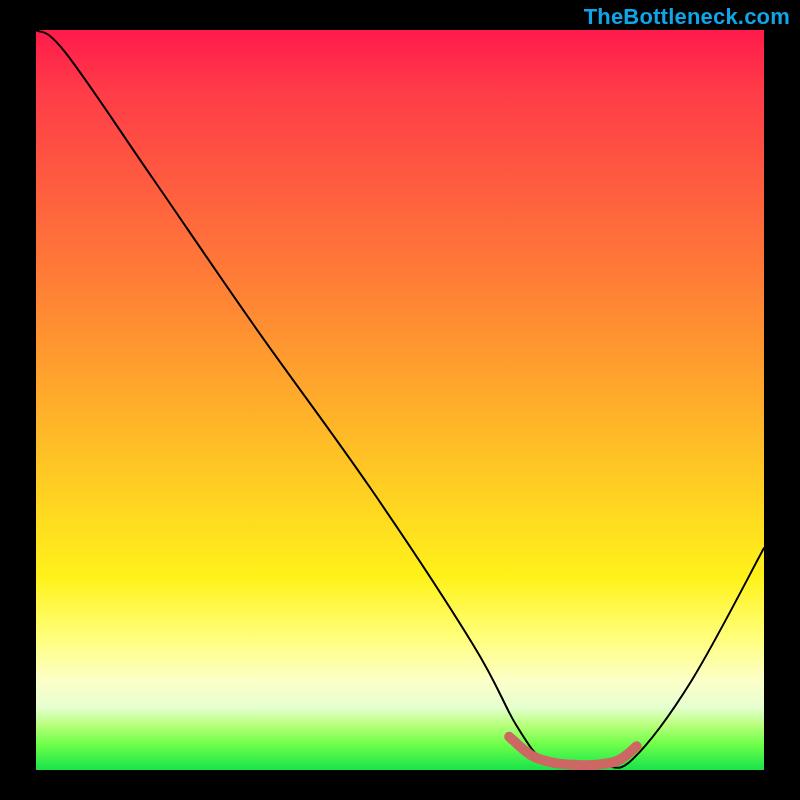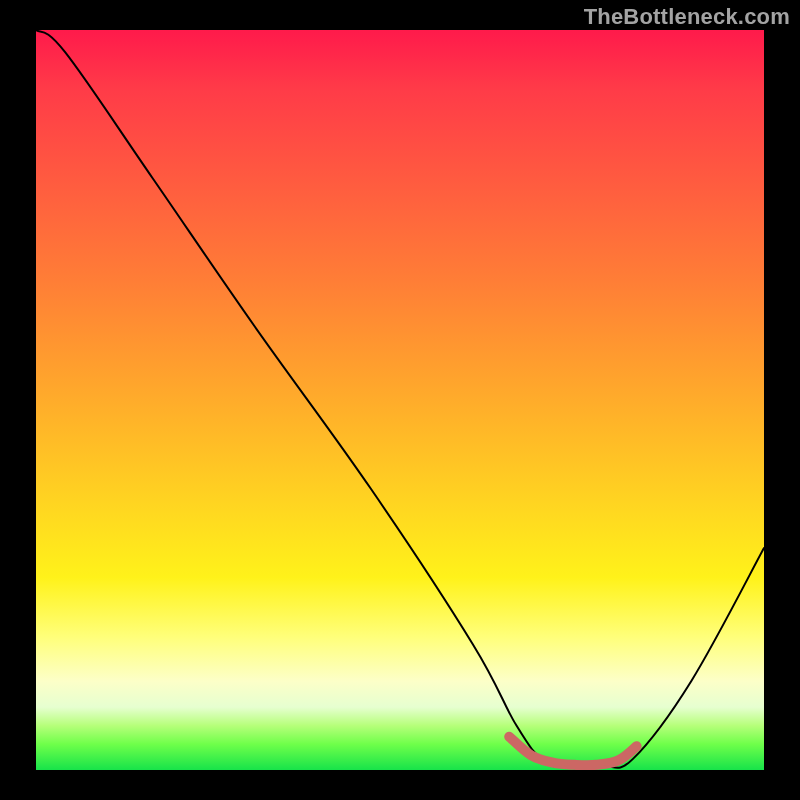--- a/index.html
+++ b/index.html
@@ -14,21 +14,21 @@
   .container {
     position: relative;
     width: 800px;
     height: 800px;
     background: #000;
   }
   .watermark {
     position: absolute;
     top: 4px;
     right: 10px;
-    color: #a3a3a3;
+    color: #0ea5e9;
     font-size: 22px;
     font-weight: 600;
     letter-spacing: 0.2px;
     z-index: 10;
   }
   
   .plot-area {
     position: absolute;
     left: 36px;
     top: 30px;

